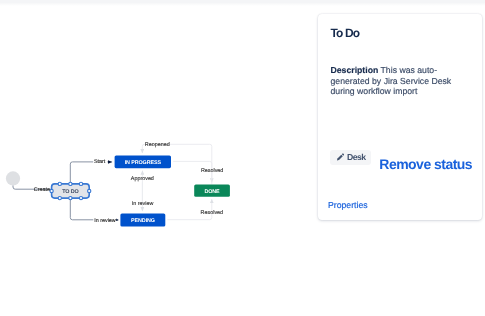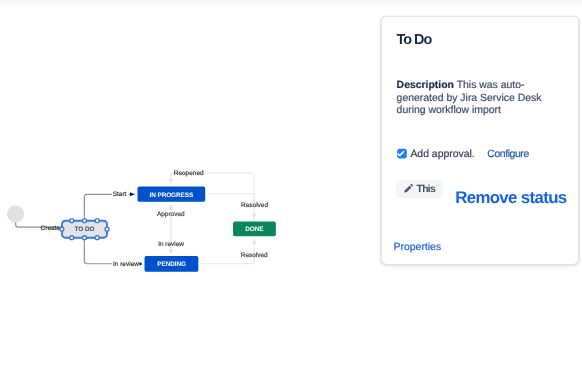--- a/index.html
+++ b/index.html
@@ -111,30 +111,22 @@
     <text x="131.8" y="205">In review</text>
     <text x="144.8" y="145.6">Reopened</text>
     <text x="200.9" y="172.2">Resolved</text>
     <text x="200.6" y="214.3">Resolved</text>
   </g>
 </svg>
 
 <div id="panel">
   <div class="ptitle">To Do</div>
   <div class="pdesc"><b>Description</b> <span>This was auto-generated by Jira Service Desk during workflow import</span></div>
-  <div class="crow" style="top:108.5px">
-    <span class="cbox on">
-        <svg width="8" height="8" viewBox="0 0 16 16">
-          <path d="M3.2 8.3 L6.3 11.3 L12.6 4.7" fill="none" stroke="#ffffff" stroke-width="2.6" stroke-linecap="round" stroke-linejoin="round"></path>
-        </svg>
-      </span>
-    <span class="ctext"><span>Add approval.</span><a style="margin-left:10.5px;letter-spacing:-0.35px" class="link" href="#">Configure</a></span>
-  </div>
   <div class="editbtn">
     <svg class="pencil" width="8.4" height="8.2" viewBox="0 0 24 24">
         <path d="M4.0 16.2 L15.2 5.0 L19.6 9.4 L8.4 20.6 L2.4 22.2 Z" fill="#44546f"></path>
         <path d="M16.8 3.4 L18.4 1.8 C19.2 1.0 20.4 1.0 21.2 1.8 L22.8 3.4 C23.6 4.2 23.6 5.4 22.8 6.2 L21.2 7.8 Z" fill="#44546f"></path>
       </svg>
-    <span class="lbl">This</span>
+    <span class="lbl">Desk</span>
   </div>
   <a class="rmstatus" href="#">Remove status</a>
   <a class="props" href="#">Properties</a>
 </div>
 
 </body></html>

